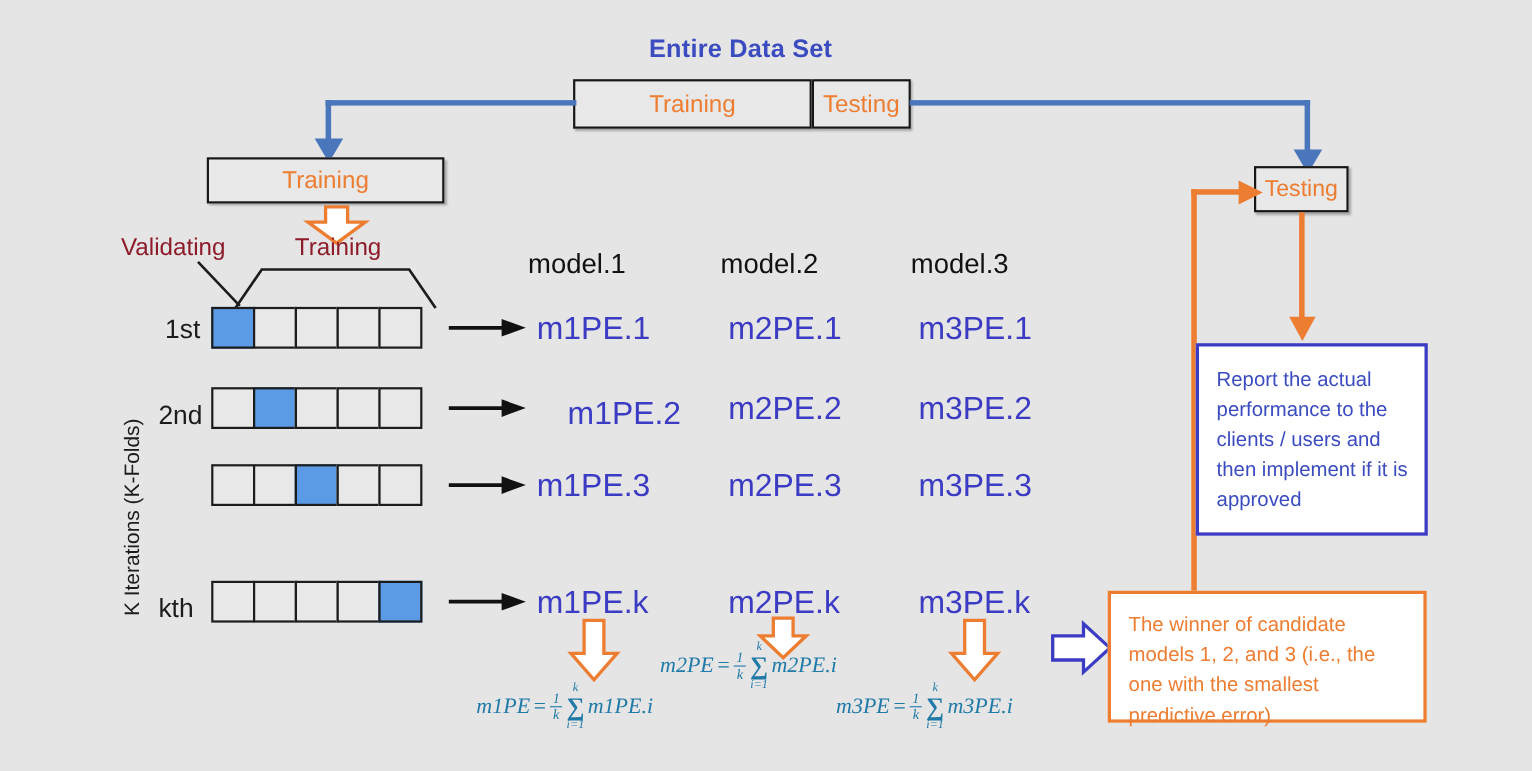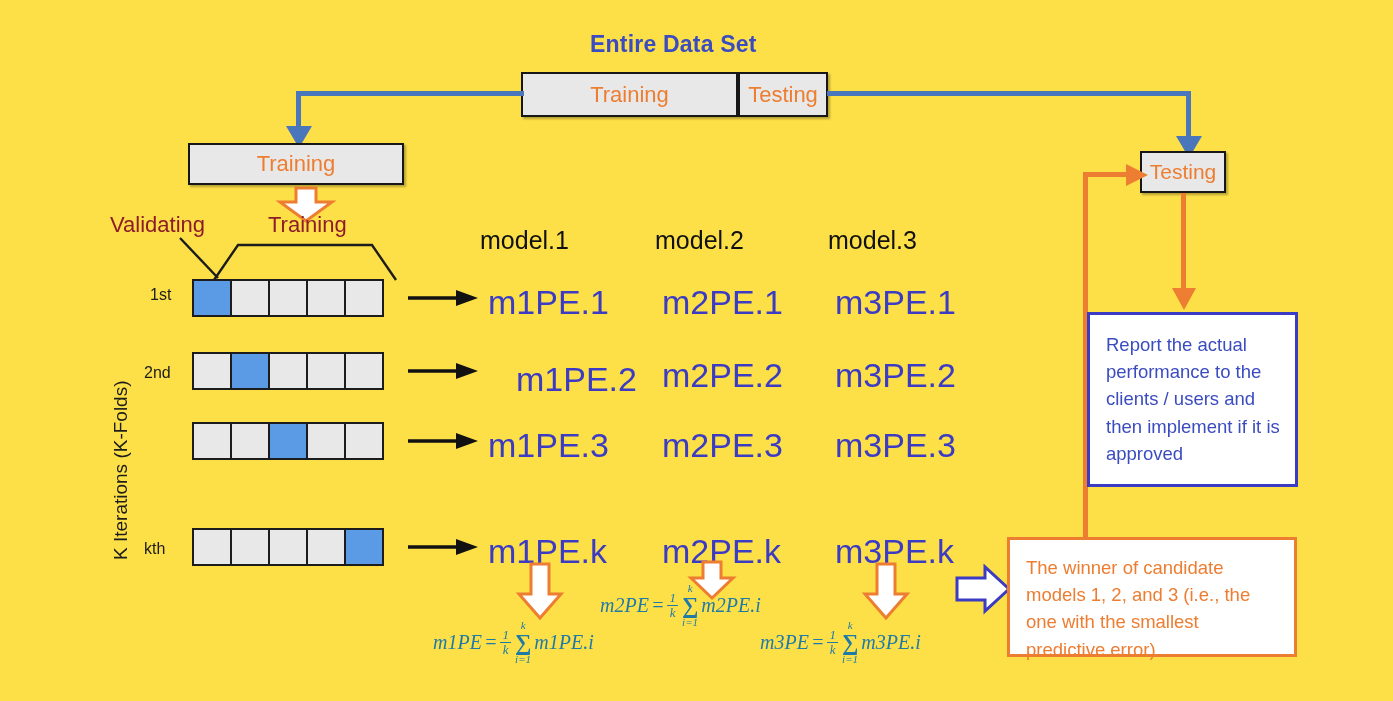--- a/index.html
+++ b/index.html
@@ -7,21 +7,21 @@
     padding: 0;
     background: #ffffff;
   }
   body {
     font-family: "Liberation Sans", sans-serif;
   }
   #stage {
     position: relative;
     width: 1393px;
     height: 701px;
-    background: #fde047;
+    background: #e5e5e5;
     overflow: hidden;
   }
   .abs { position: absolute; }
 
   
   .title-blue {
     color: #3b4cc0;
     font-weight: bold;
     font-size: 23px;
     letter-spacing: .2px;
@@ -61,32 +61,32 @@
     height: 38px;
     background: #e8e8e8;
     border: 2px solid #1c1c1c;
     box-sizing: border-box;
     margin-left: -2px;
   }
   .cell:first-child { margin-left: 0; }
   .cell.validate { background: #5b9be5; }
   .fold-label {
     color: #1c1c1c;
-    font-size: 16px;
+    font-size: 24px;
     white-space: nowrap;
   }
 
   
   .model-head {
     font-size: 25px;
     color: #111111;
     white-space: nowrap;
   }
   .pe-text {
-    font-size: 34px;
+    font-size: 29px;
     color: #3b3bc4;
     white-space: nowrap;
   }
 
   
   .textbox {
     box-sizing: border-box;
     background: #ffffff;
   }
   .textbox.blue {

